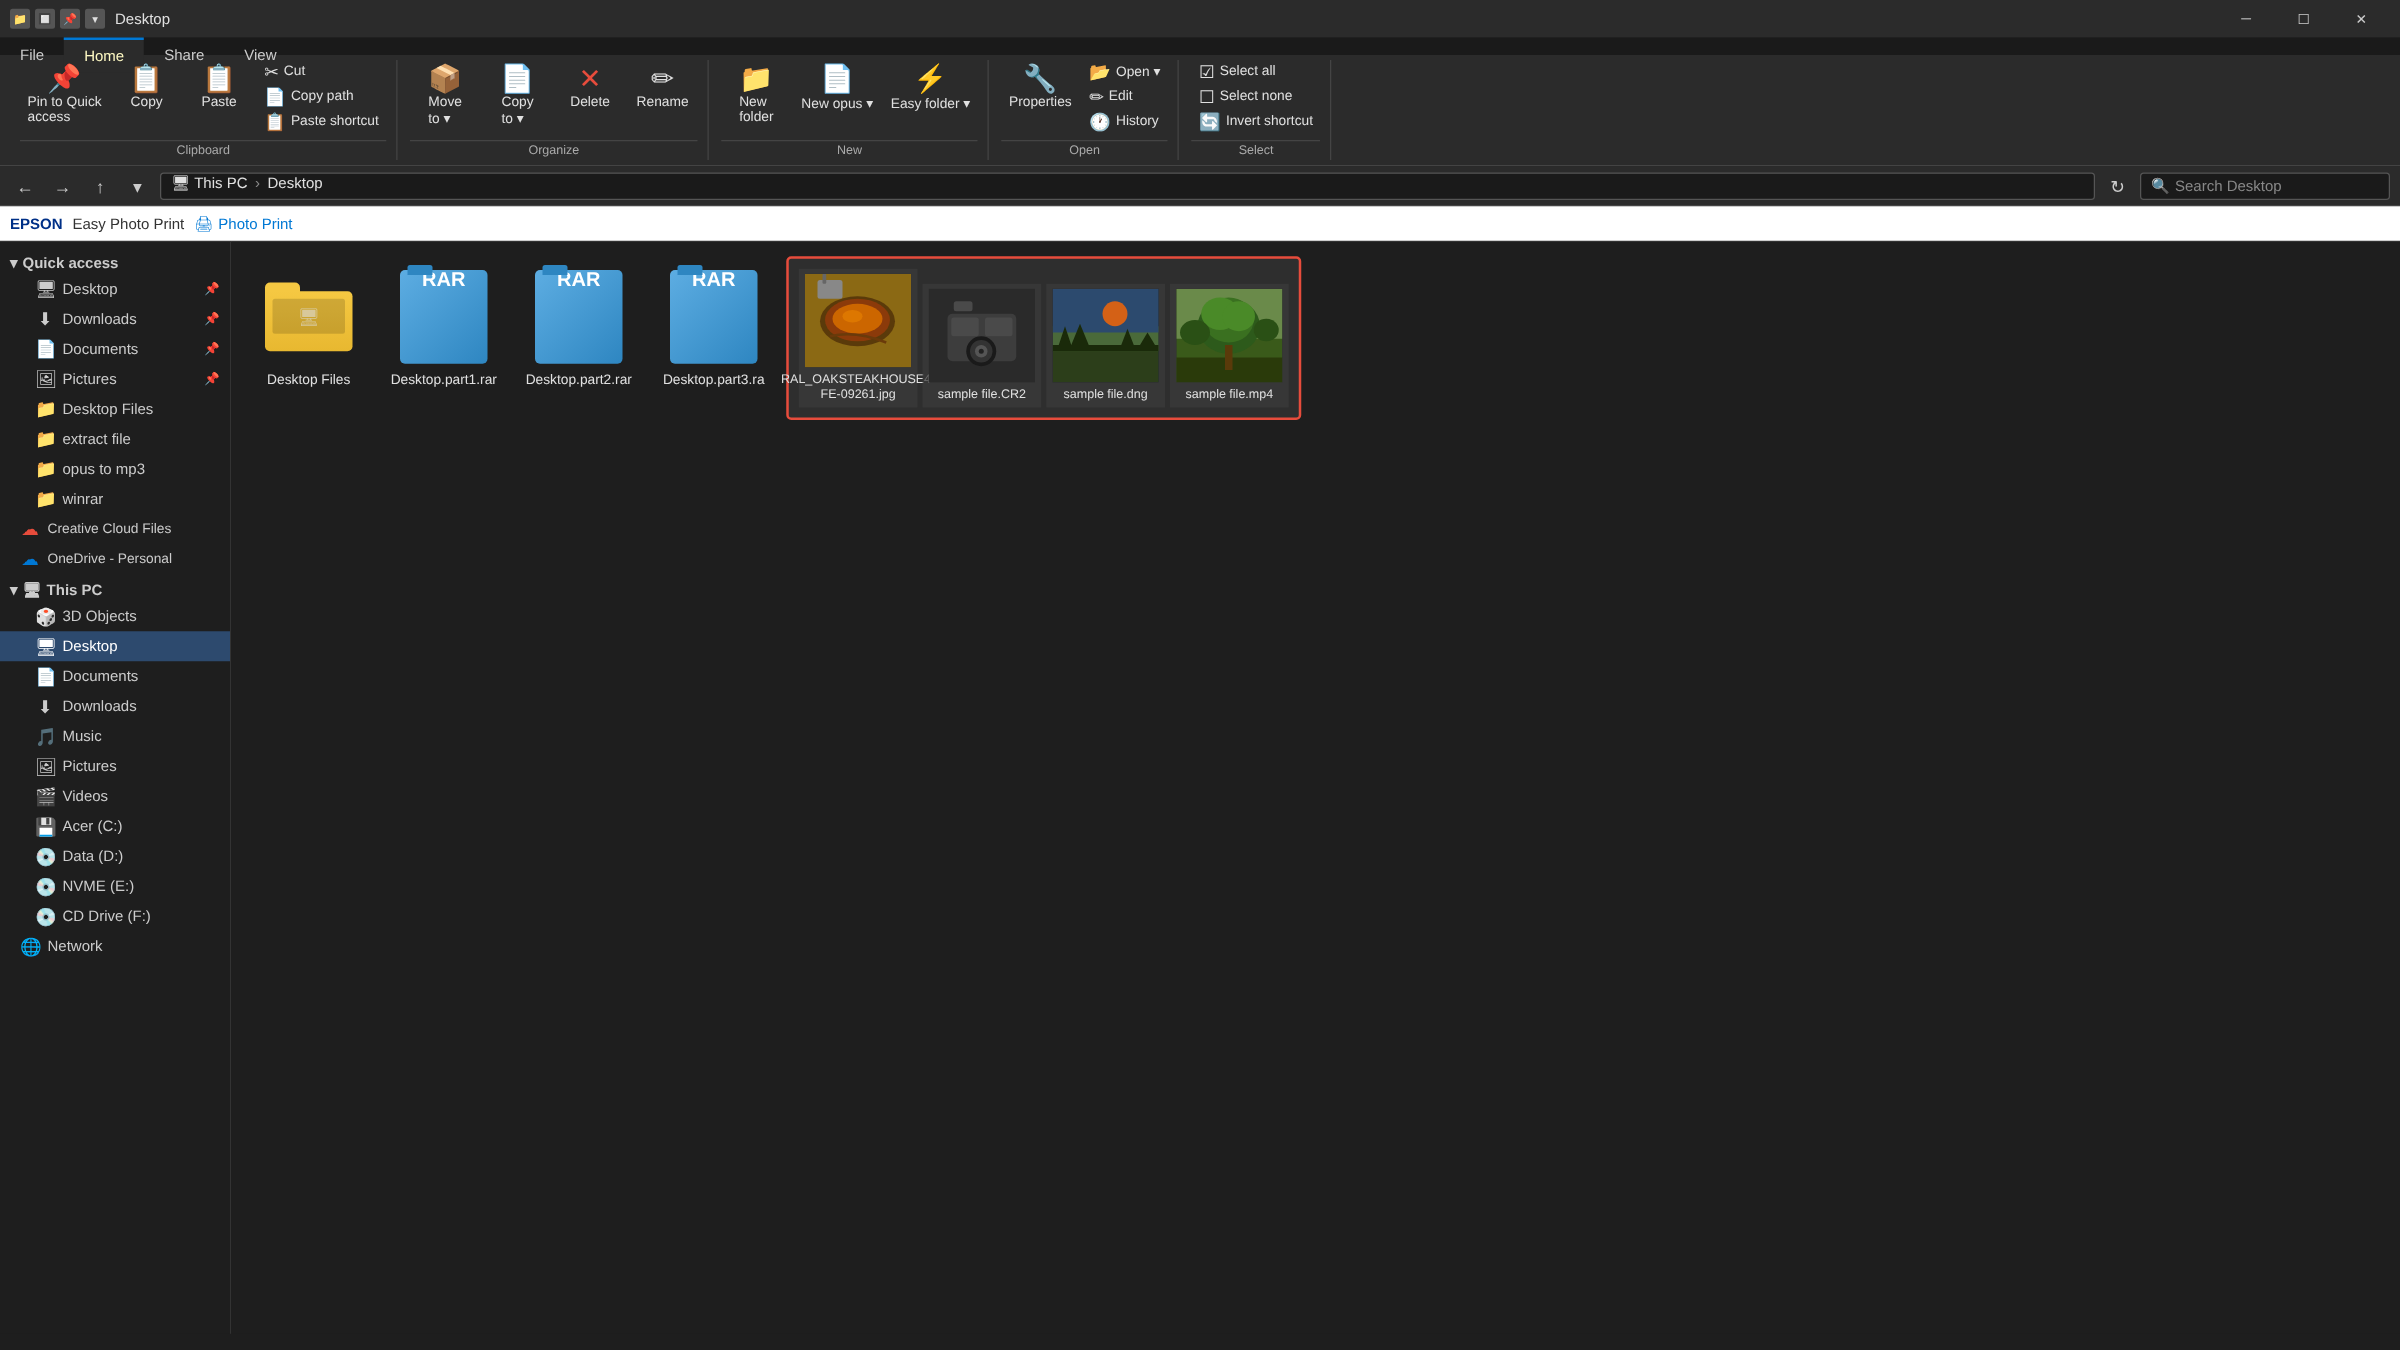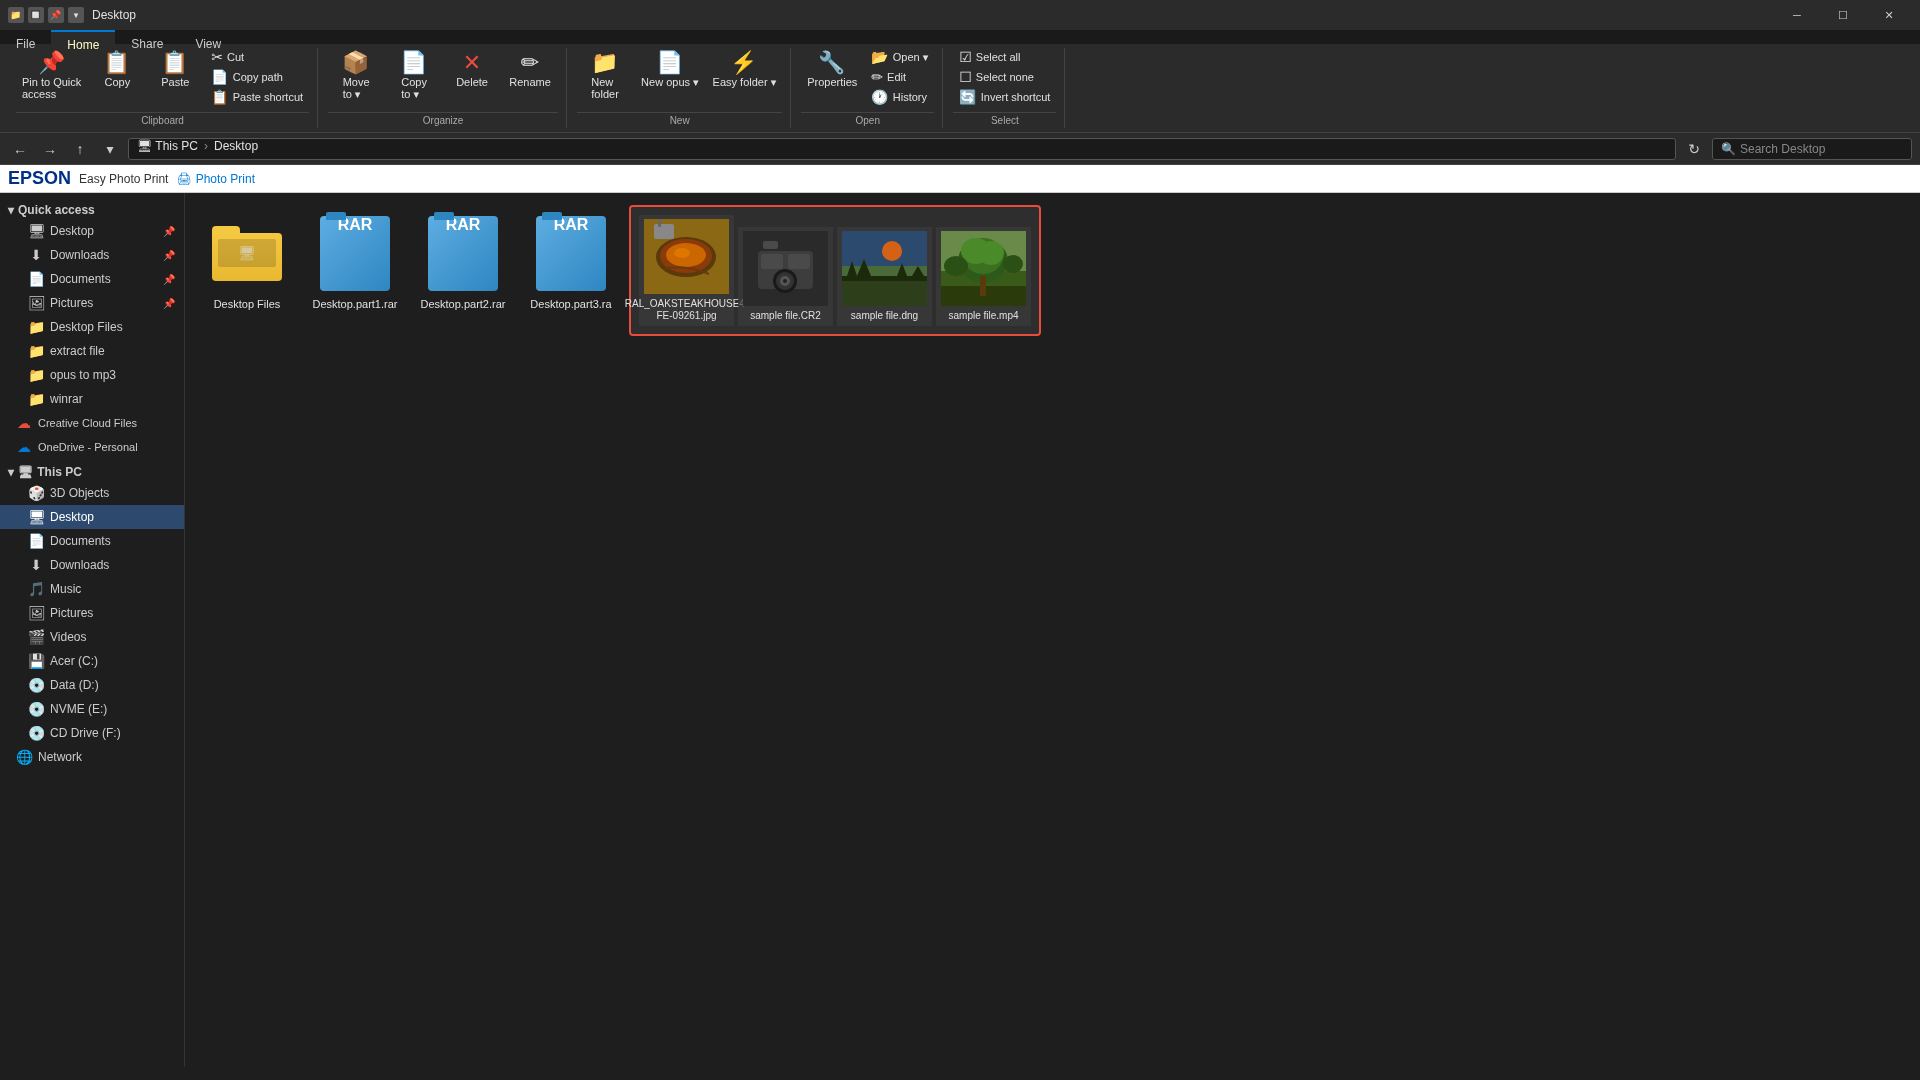--- a/index.html
+++ b/index.html
@@ -32,21 +32,21 @@
 
     
     #address-bar { height: 32px; background: #2b2b2b; border-bottom: 1px solid #444; display: flex; align-items: center; padding: 0 8px; gap: 6px; }
     .nav-btn { width: 24px; height: 24px; display: flex; align-items: center; justify-content: center; cursor: pointer; border-radius: 3px; color: #ccc; font-size: 14px; }
     #address-path { flex: 1; height: 22px; background: #1a1a1a; border: 1px solid #555; border-radius: 3px; display: flex; padding: 0 8px; font-size: 12px; color: #e0e0e0; gap: 6px; }
     .path-sep { color: #888; }
     #search-box { width: 200px; height: 22px; background: #1a1a1a; border: 1px solid #555; border-radius: 3px; display: flex; align-items: center; padding: 0 8px; gap: 4px; color: #888; font-size: 12px; }
 
     
     #epson-bar { height: 28px; background: #fff; display: flex; align-items: center; padding: 0 8px; gap: 8px; border-bottom: 1px solid #ccc; }
-    #epson-logo { font-size: 18px; font-weight: bold; color: #003087; }
+    #epson-logo { font-size: 12px; font-weight: bold; color: #003087; }
     #epson-app { font-size: 12px; color: #333; }
     #photo-print-btn { display: flex; align-items: center; gap: 4px; font-size: 12px; color: #0078d4; cursor: pointer; }
 
     
     #main { display: flex; height: calc(1080px - 30px - 88px - 32px - 28px - 28px); }
 
     
     #sidebar { width: 185px; background: #1e1e1e; overflow-y: auto; padding: 4px 0; border-right: 1px solid #333; }
     .sidebar-item { display: flex; align-items: center; padding: 4px 8px 4px 16px; cursor: pointer; gap: 6px; font-size: 12px; color: #ccc; position: relative; }
     .sidebar-item.selected { background: #2d4a6e; color: #fff; }

